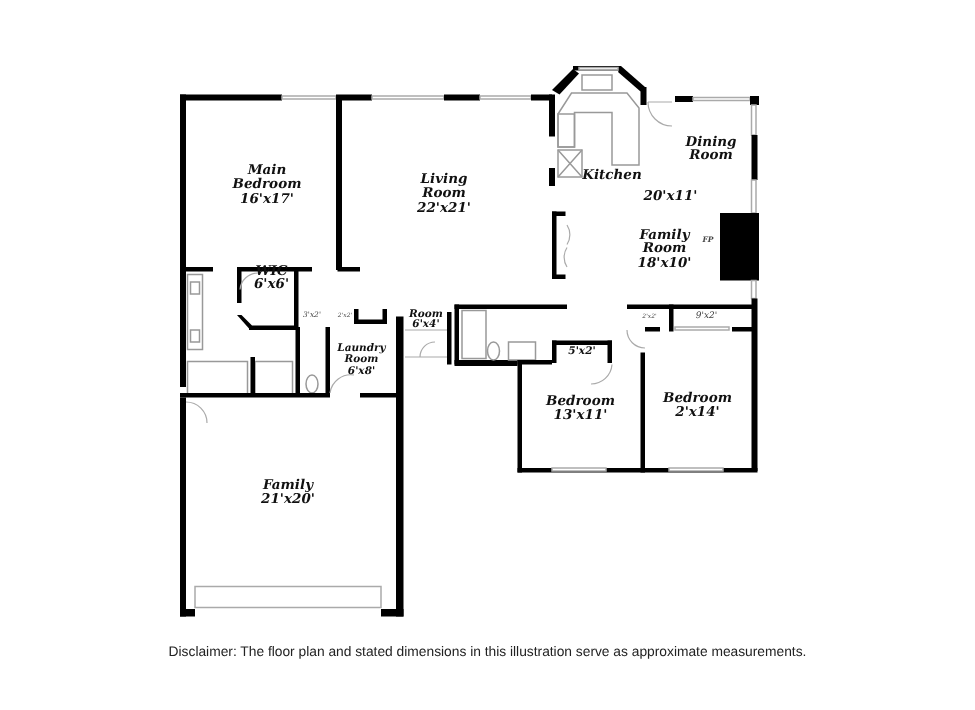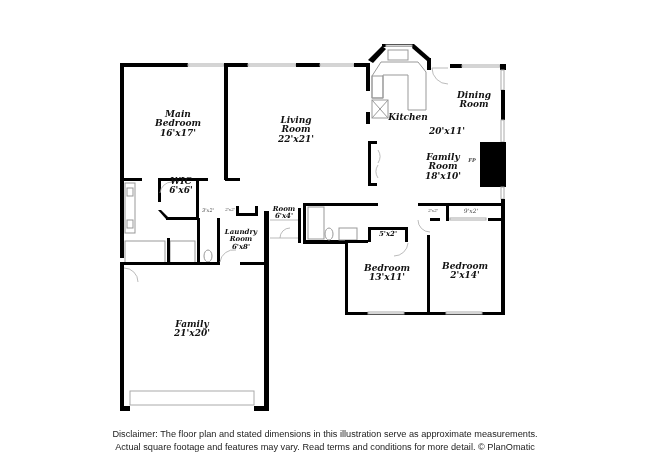--- a/index.html
+++ b/index.html
@@ -175,14 +175,13 @@
 
 <div class="lbl xs" style="left:208px;top:208px;font-size:5px;">3'x2'</div>
 <div class="lbl xs" style="left:230px;top:208px;">2'x2'</div>
 <div class="lbl sm" style="left:388px;top:230px;">5'x2'</div>
 <div class="lbl xs" style="left:433px;top:209px;">2'x2'</div>
 <div class="lbl xs" style="left:471px;top:208px;font-size:6px;">9'x2'</div>
 <div class="lbl xs" style="left:472px;top:158px;font-size:5px;font-weight:bold;">FP</div>
 
 <div id="disclaimer">
   <div>Disclaimer: The floor plan and stated dimensions in this illustration serve as approximate measurements.</div>
-  <div>Actual square footage and features may vary. Read terms and conditions for more detail. © PlanOmatic</div>
 </div>
 
 </body></html>

